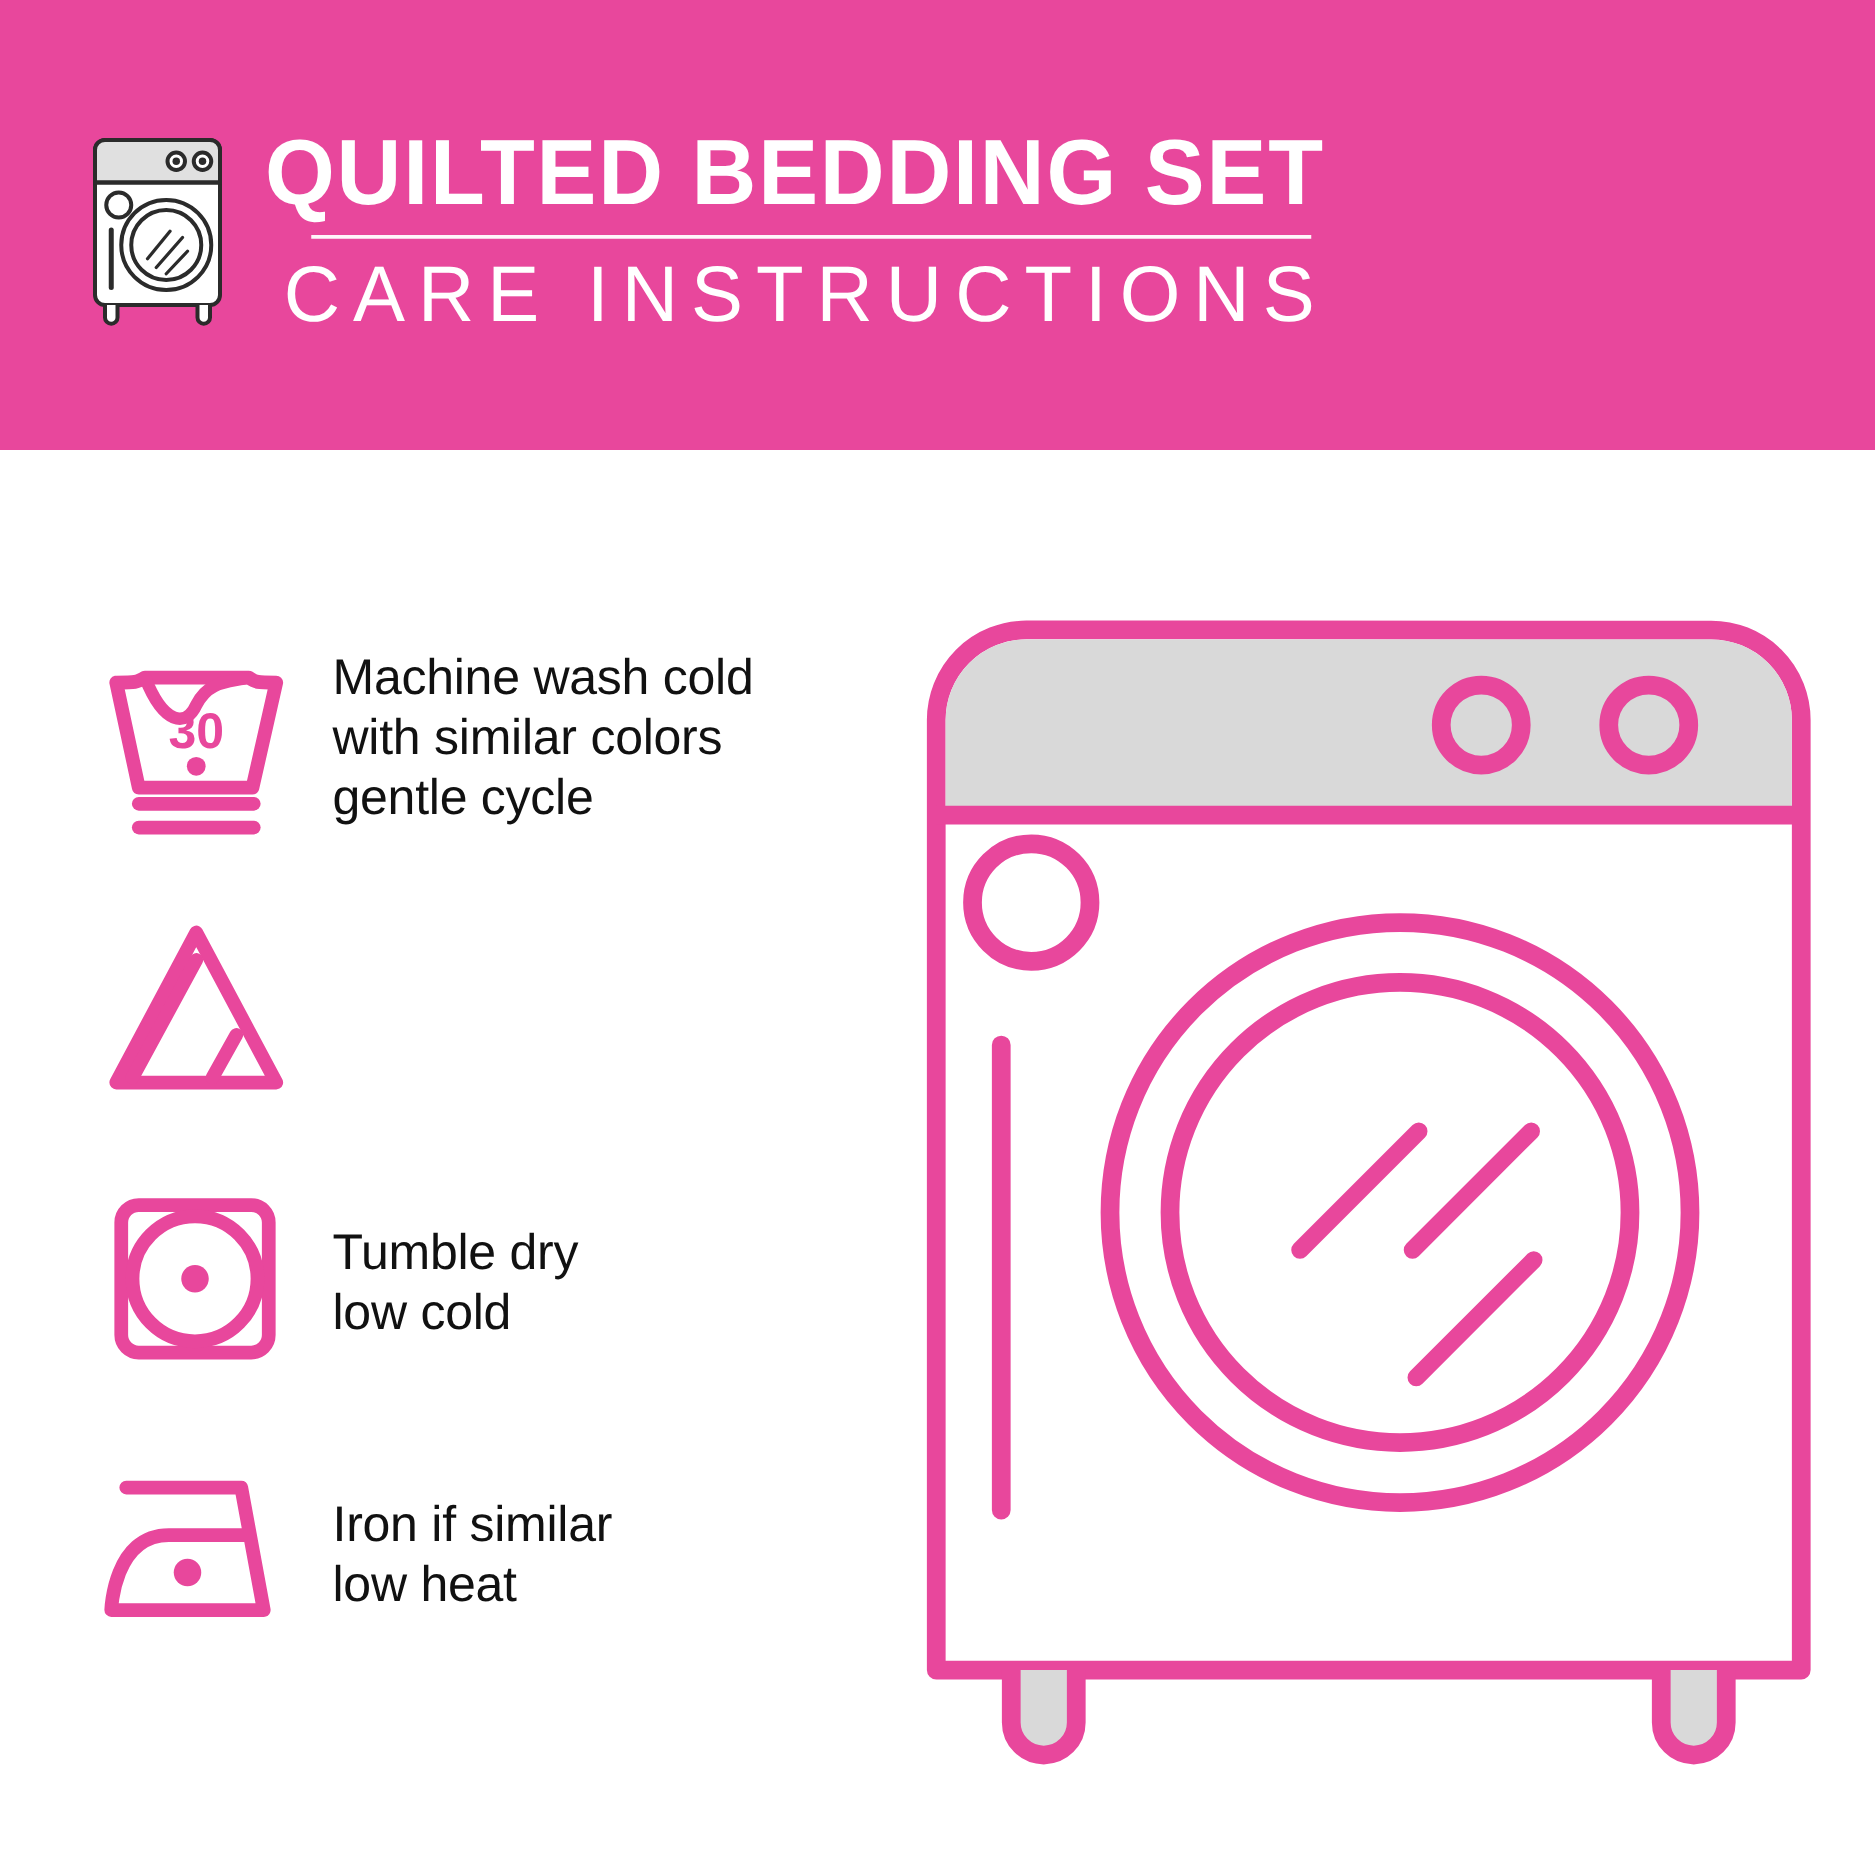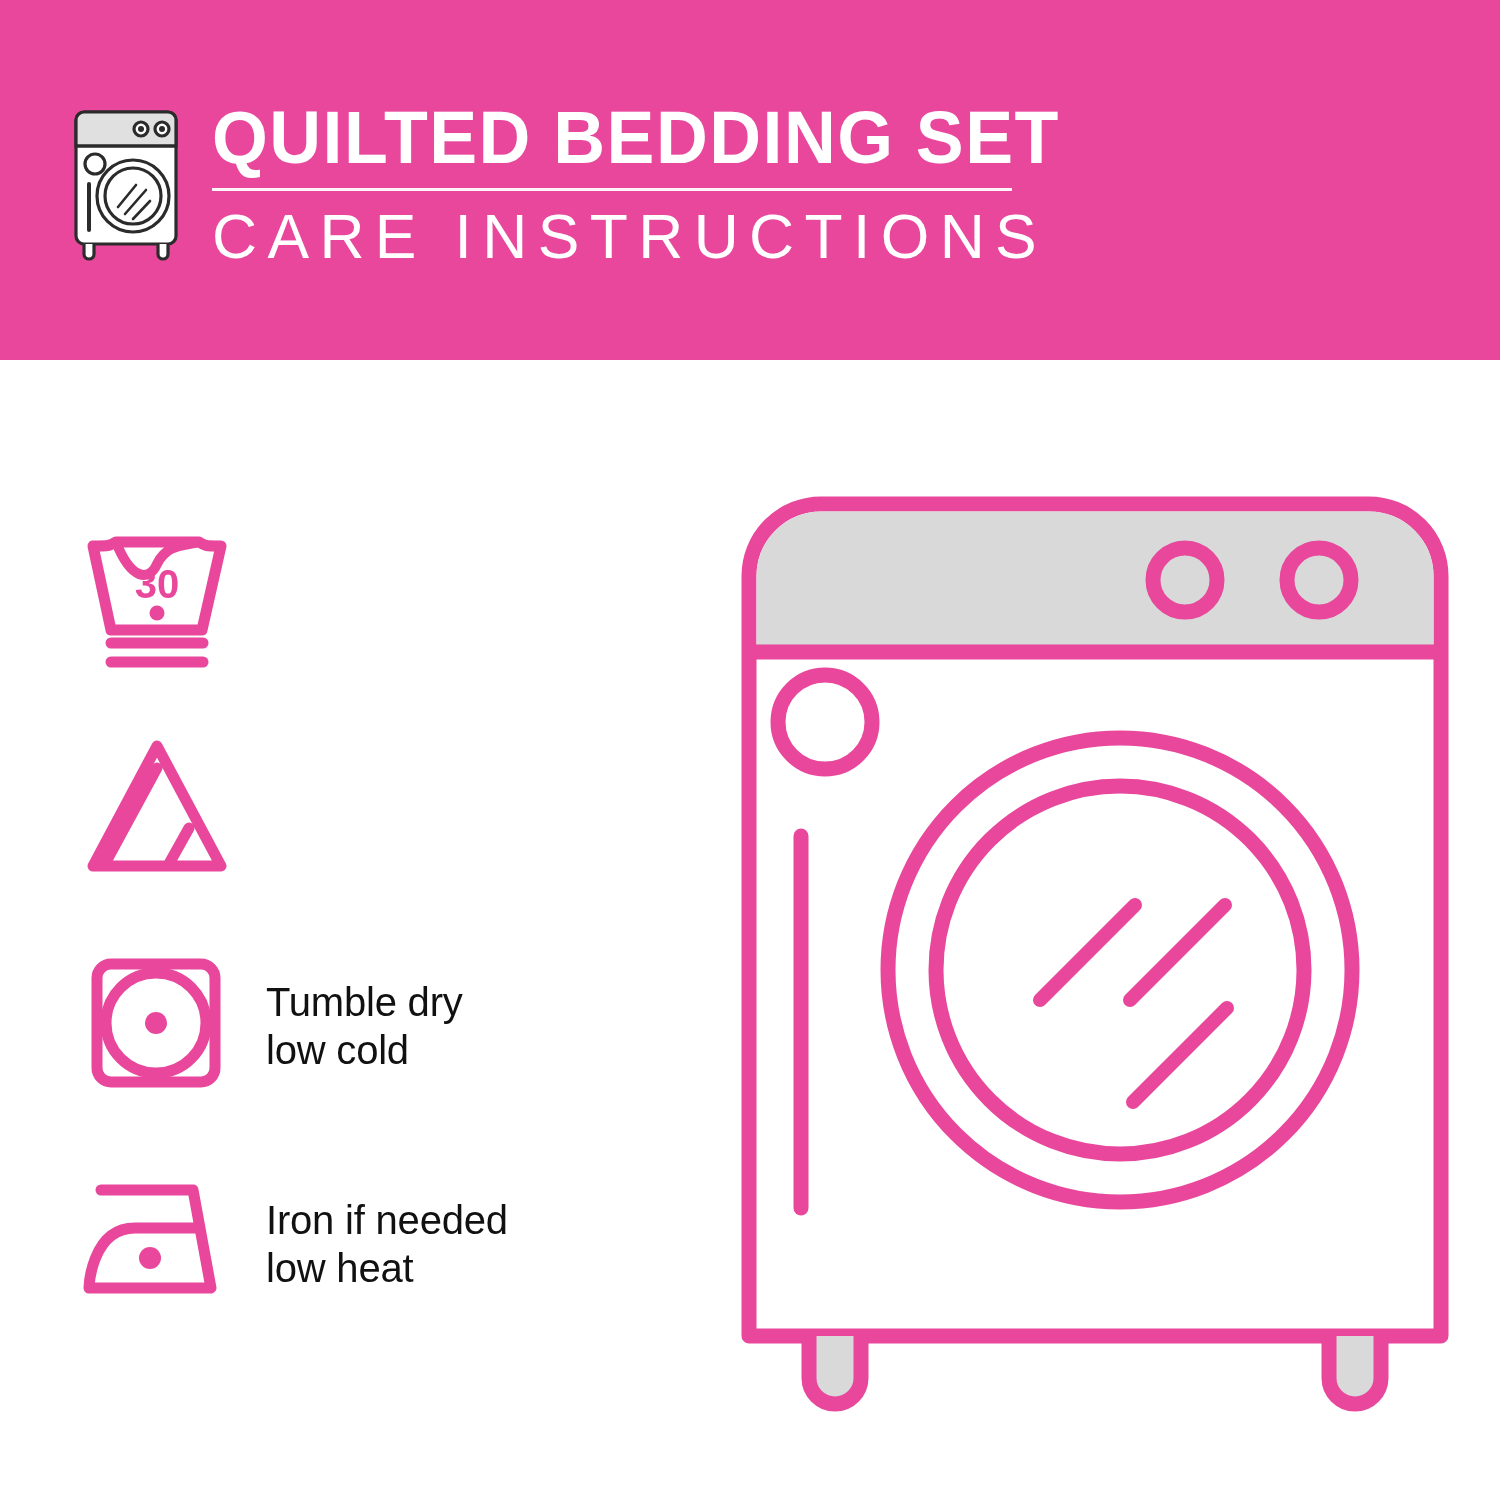--- a/index.html
+++ b/index.html
@@ -36,20 +36,21 @@
   .header-logo {
     width: 128px;
     height: 168px;
     flex: 0 0 auto;
     margin-top: 10px;
   }
   .header-titles {
     margin-left: 22px;
     display: flex;
     flex-direction: column;
+    align-items: center;
   }
   .title-main {
     color: #ffffff;
     font-family: "Liberation Sans Narrow", "Liberation Sans", sans-serif;
     font-size: 74px;
     font-weight: bold;
     line-height: 84px;
     letter-spacing: 1.5px;
     white-space: nowrap;
     transform: scaleX(0.97);
@@ -172,20 +173,23 @@
             <path d="M22 36 C 38 36 38 36 45 32 L 128 32 C 134 36 134 36 150 36
                      L 131 120 L 40 120 Z"></path>
             <path d="M45 32 C 60 70 78 72 86 54 C 96 34 112 36 128 32" stroke-width="10"></path>
             <line x1="40" y1="133" x2="132" y2="133" stroke-width="11"></line>
             <line x1="40" y1="152" x2="132" y2="152" stroke-width="11"></line>
           </g>
           <text x="86" y="88" fill="#e8479c" font-family="'Liberation Sans', sans-serif" font-size="40" font-weight="bold" text-anchor="middle">30</text>
           <circle cx="86" cy="103" r="7.5" fill="#e8479c"></circle>
         </svg>
       </div>
+      <div class="instr-text">Machine wash cold
+with similar colors
+gentle cycle</div>
     </div>
 
     <div class="instr-row">
       <div class="instr-icon">
         <svg viewBox="0 0 170 160" width="170" height="160">
           <g fill="none" stroke="#e8479c" stroke-width="11" stroke-linecap="round" stroke-linejoin="round">
             <path d="M86 18 L 150 138 L 22 138 Z"></path>
             <line x1="86" y1="40" x2="35" y2="134"></line>
             <line x1="118" y1="100" x2="99" y2="134"></line>
           </g>
@@ -210,21 +214,21 @@
     <div class="instr-row">
       <div class="instr-icon">
         <svg viewBox="0 0 170 160" width="170" height="160">
           <g fill="none" stroke="#e8479c" stroke-width="11" stroke-linecap="round" stroke-linejoin="round">
             <path d="M30 26 L 122 26 L 140 124 L 18 124
                      C 18 124 20 64 64 64 L 128 64"></path>
           </g>
           <circle cx="79" cy="94" r="11" fill="#e8479c"></circle>
         </svg>
       </div>
-      <div class="instr-text">Iron if needed
+      <div class="instr-text">Iron if similar
 low heat</div>
     </div>
 
   </div>
 
   <div class="washer-wrap">
     <svg class="washer-svg" viewBox="0 0 720 940">
 
       <path d="M14 86 a72 72 0 0 1 72 -72 h548 a72 72 0 0 1 72 72 v760 h-692 z" fill="#ffffff" stroke="#e8479c" stroke-width="15" stroke-linejoin="round"></path>
 

